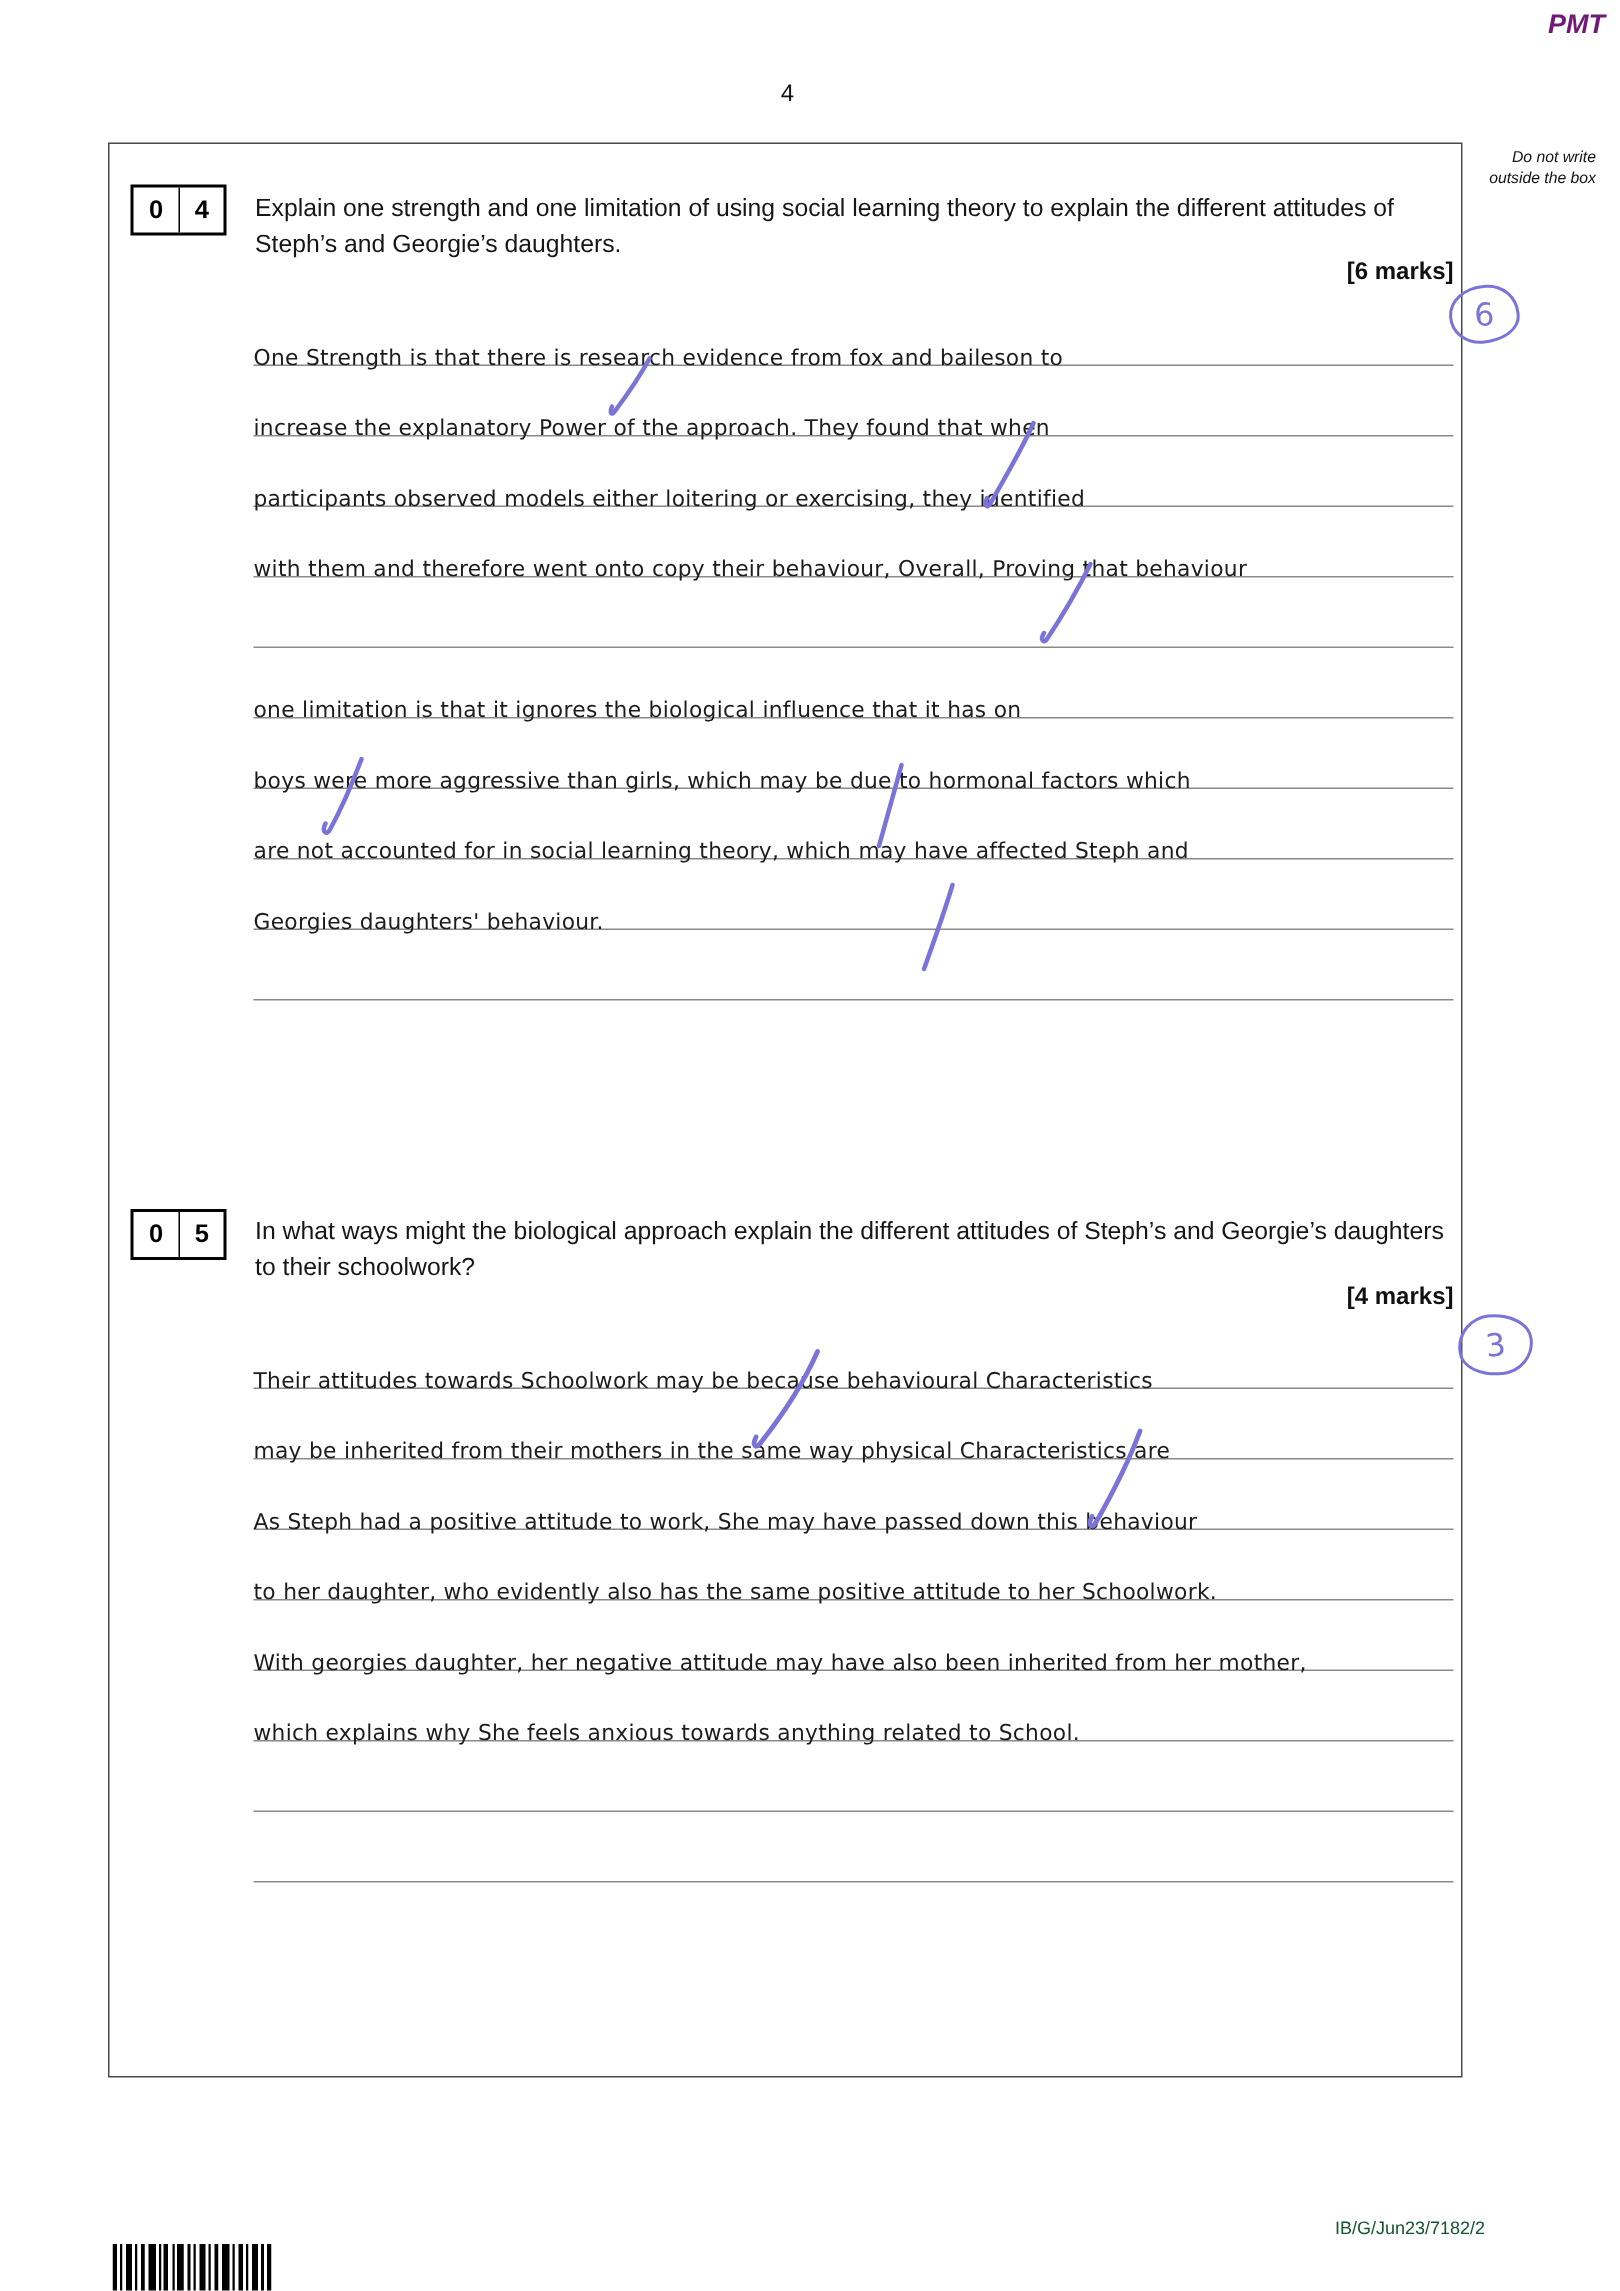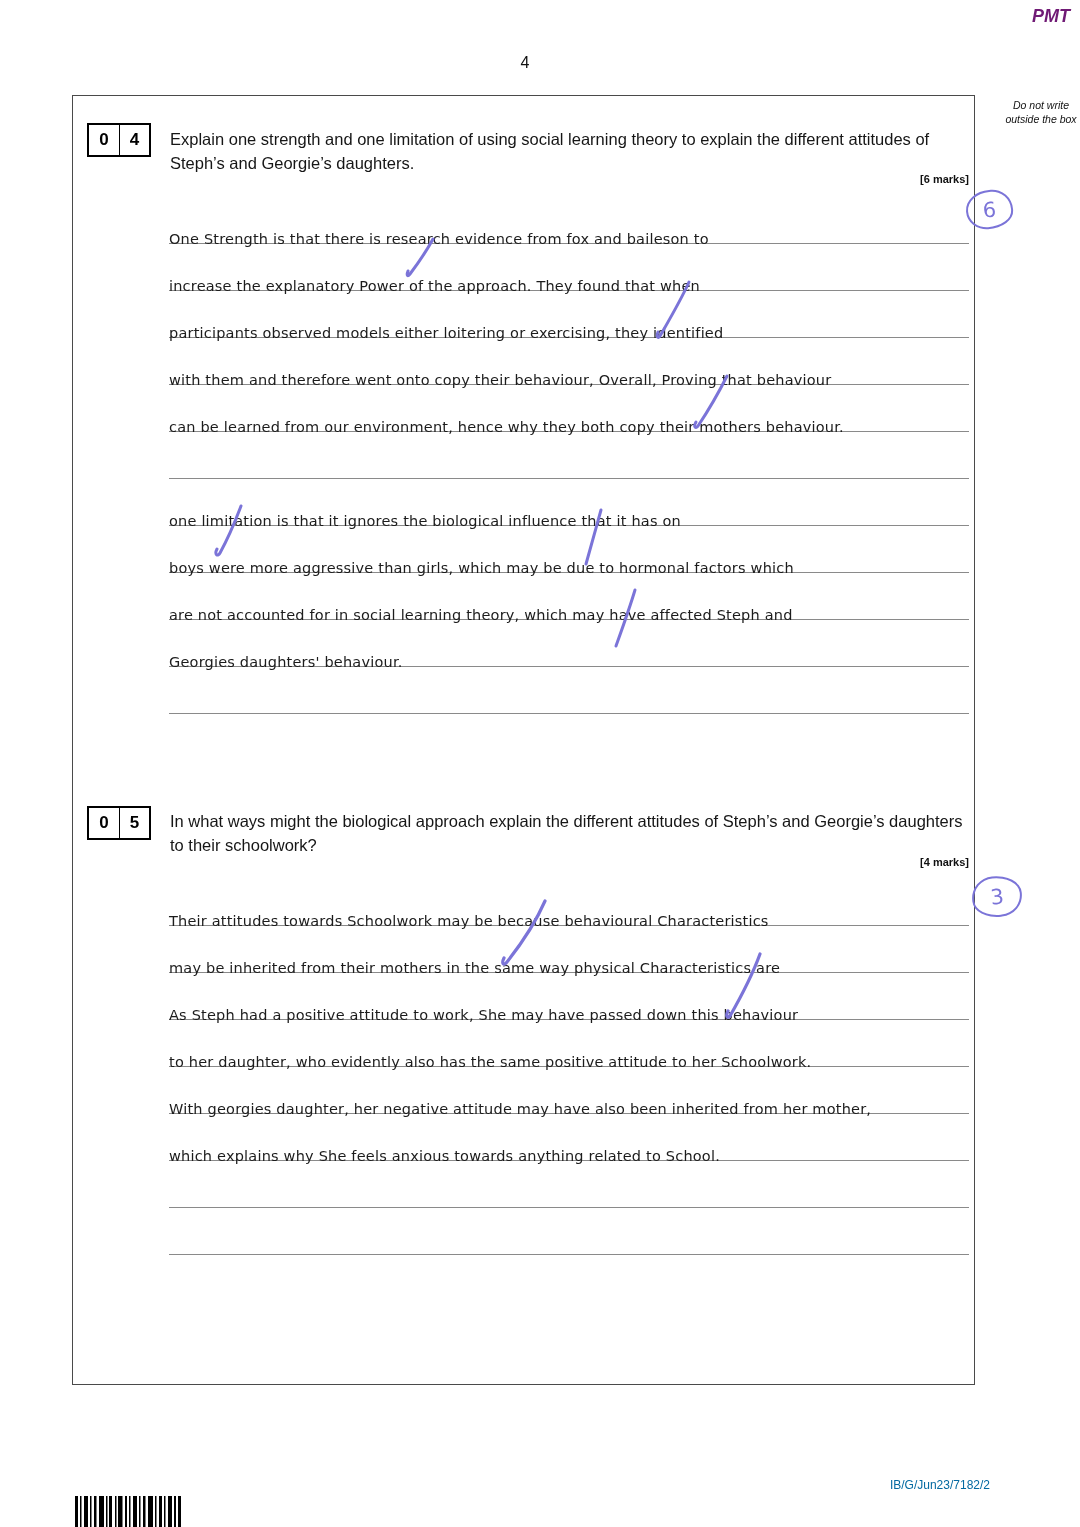--- a/index.html
+++ b/index.html
@@ -18,26 +18,26 @@
     position: absolute; top: 6px; left: 1032px;
     font-size: 18px; font-weight: bold; font-style: italic;
     color: #701a75;
   }
   .page-number {
     position: absolute; top: 54px; left: 0; width: 1050px;
     text-align: center; font-size: 16px; color: #111;
   }
   .side-note {
     position: absolute; top: 98px; left: 986px; width: 78px;
-    font-size: 10.5px; font-style: italic; text-align: center;
-    line-height: 1.35; color: #111; margin-left: 16px;
+    font-size: 10.5px; font-style: italic; text-align: right;
+    line-height: 1.35; color: #111;
   }
   .footer-code {
     position: absolute; top: 1478px; left: 790px; width: 200px;
-    text-align: right; font-size: 12px; color: #0369a1;
+    text-align: right; font-size: 12px; color: #14532d;
   }
 
   
   .answer-box {
     position: absolute; left: 72px; top: 95px;
     width: 903px; height: 1290px;
     border: 1.5px solid #4a4a4a;
     background: #fff;
   }
 
@@ -53,21 +53,21 @@
   }
   .qnum .cell + .cell { border-left: 1.5px solid #000; }
 
   .prompt {
     position: absolute; left: 97px; width: 800px;
     font-size: 16.5px; line-height: 24px; color: #161616;
   }
   .prompt b { font-weight: normal; }
   .marks-line {
     position: absolute; left: 96px; width: 800px;
-    text-align: right; font-size: 11px; font-weight: bold; color: #111;
+    text-align: right; font-size: 16px; font-weight: bold; color: #111;
   }
 
   
   .lines {
     position: absolute; left: 96px; width: 800px;
   }
   .answer-line {
     height: 47px;
     display: flex; align-items: flex-end;
     border-bottom: 1.4px solid #8a8a8a;
@@ -135,23 +135,20 @@
         <span class="hw">One Strength is that there is research evidence from fox and baileson to</span>
       </div>
       <div class="answer-line">
         <span class="hw">increase the explanatory Power of the approach. They found that when</span>
       </div>
       <div class="answer-line">
         <span class="hw">participants observed models either loitering or exercising, they identified</span>
       </div>
       <div class="answer-line">
         <span class="hw">with them and therefore went onto copy their behaviour, Overall, Proving that behaviour</span>
-      </div>
-      <div class="answer-line">
-        <span class="hw">can be learned from our environment, hence why they both copy their mothers behaviour.</span>
       </div>
       <div class="answer-line">
         <span class="hw"></span>
       </div>
       <div class="answer-line">
         <span class="hw">one limitation is that it ignores the biological influence that it has on</span>
       </div>
       <div class="answer-line">
         <span class="hw">boys were more aggressive than girls, which may be due to hormonal factors which</span>
       </div>

